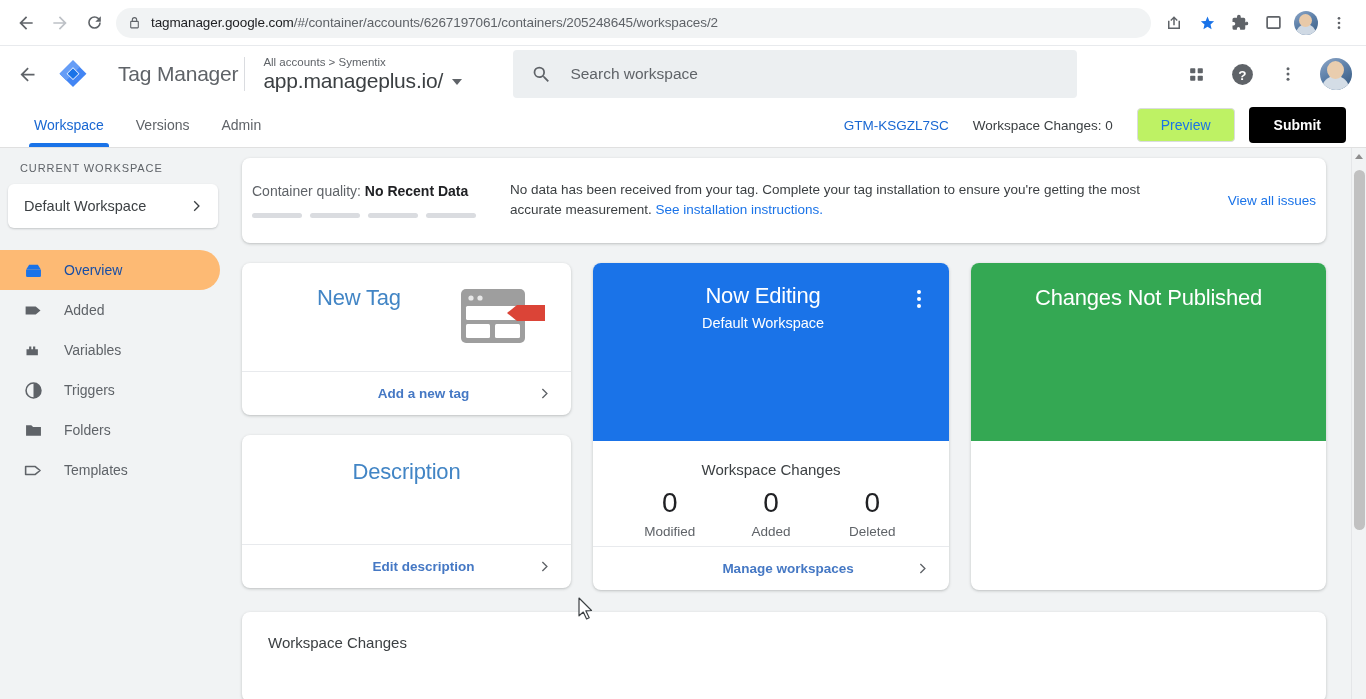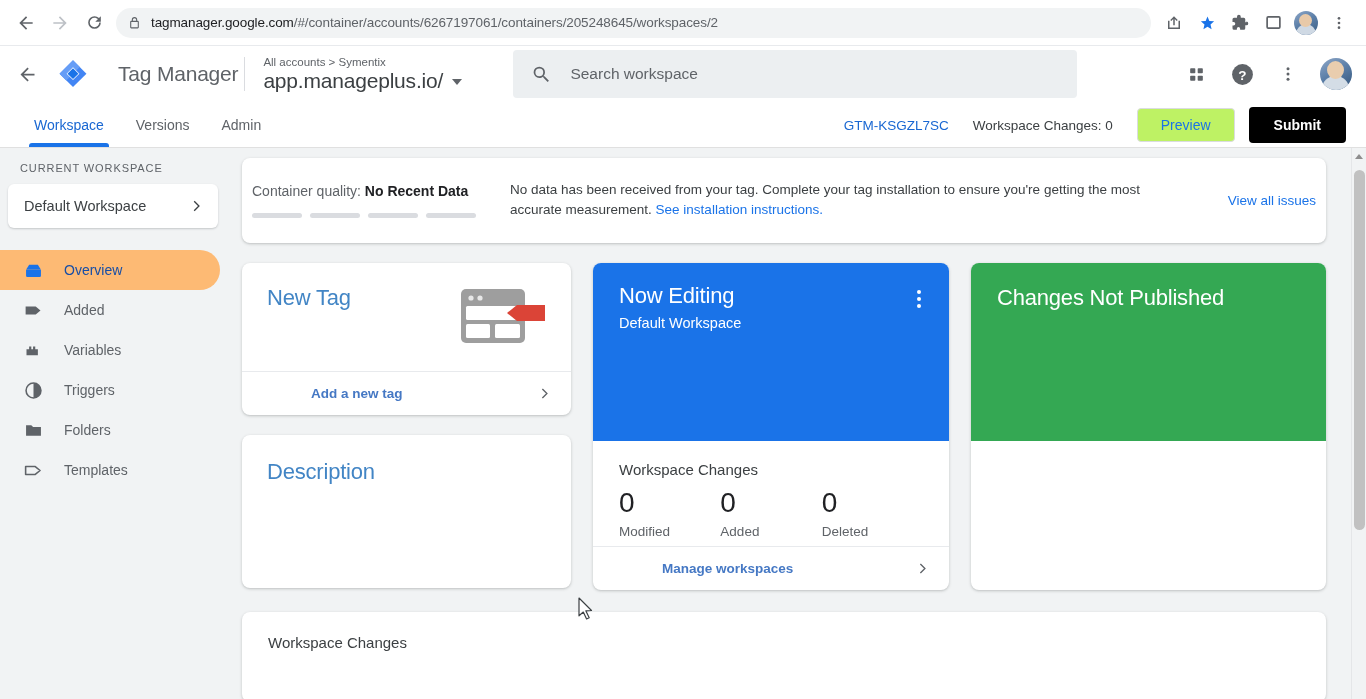--- a/index.html
+++ b/index.html
@@ -267,21 +267,21 @@
   .q-bars { display: flex; gap: 8px; margin-top: 14px; }
   .q-bar { height: 5px; width: 50px; background: #dadce0; border-radius: 3px; }
   .q-text { flex: 1; font-size: 13.5px; color: #3c4043; line-height: 1.5; max-width: 660px;}
   .q-text a { color: #1a73e8; text-decoration: none; cursor: pointer; }
   .q-link {
     margin-left: auto; color: #1a73e8;
     font-size: 13.5px; cursor: pointer; white-space: nowrap;
     padding-left: 16px;
   }
 
-  .grid { display: flex; gap: 22px; }
+  .grid { display: flex; gap: 22px; text-align: center; }
   .col { display: flex; flex-direction: column; gap: 20px; }
   .col-1 { width: 330px; }
   .col-2 { width: 356px; }
   .col-3 { width: 356px; }
 
   .card-title-blue {
     font-size: 22px; color: #4285c5; font-weight: 400;
     letter-spacing: -0.2px;
   }
   .newtag-card { height: 152px; display: flex; flex-direction: column; }
@@ -624,20 +624,26 @@
               <span class="footer-link">Add a new tag</span>
               <svg width="17" height="17" viewBox="0 0 24 24">
                 <path d="M9 5.6L15.4 12 9 18.4" fill="none" stroke="#5f6368" stroke-width="1.9"></path>
               </svg>
             </div>
           </div>
 
           <div class="card desc-card">
             <div class="desc-body">
               <div class="card-title-blue">Description</div>
+            </div>
+            <div class="card-footer">
+              <span class="footer-link">Edit description</span>
+              <svg width="17" height="17" viewBox="0 0 24 24">
+                <path d="M9 5.6L15.4 12 9 18.4" fill="none" stroke="#5f6368" stroke-width="1.9"></path>
+              </svg>
             </div>
           </div>
         </div>
 
         <div class="col col-2">
 
           <div class="card editing-card">
             <div class="editing-hero">
               <div class="hero-txt">
                 <div class="hero-title">Now Editing</div>

